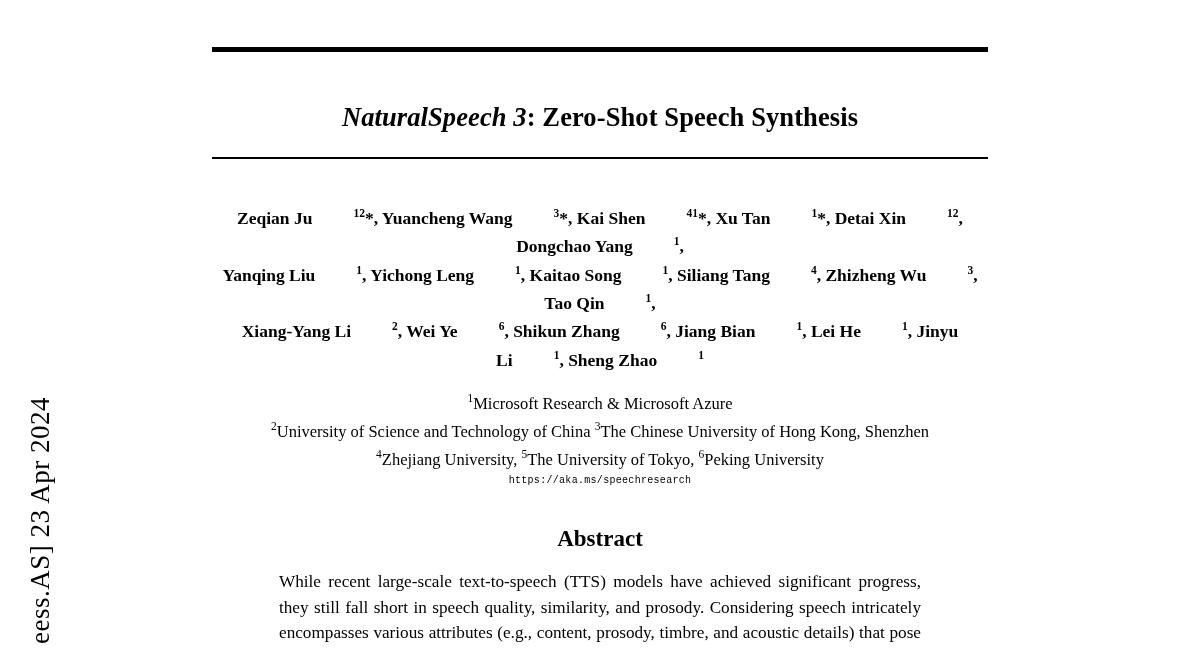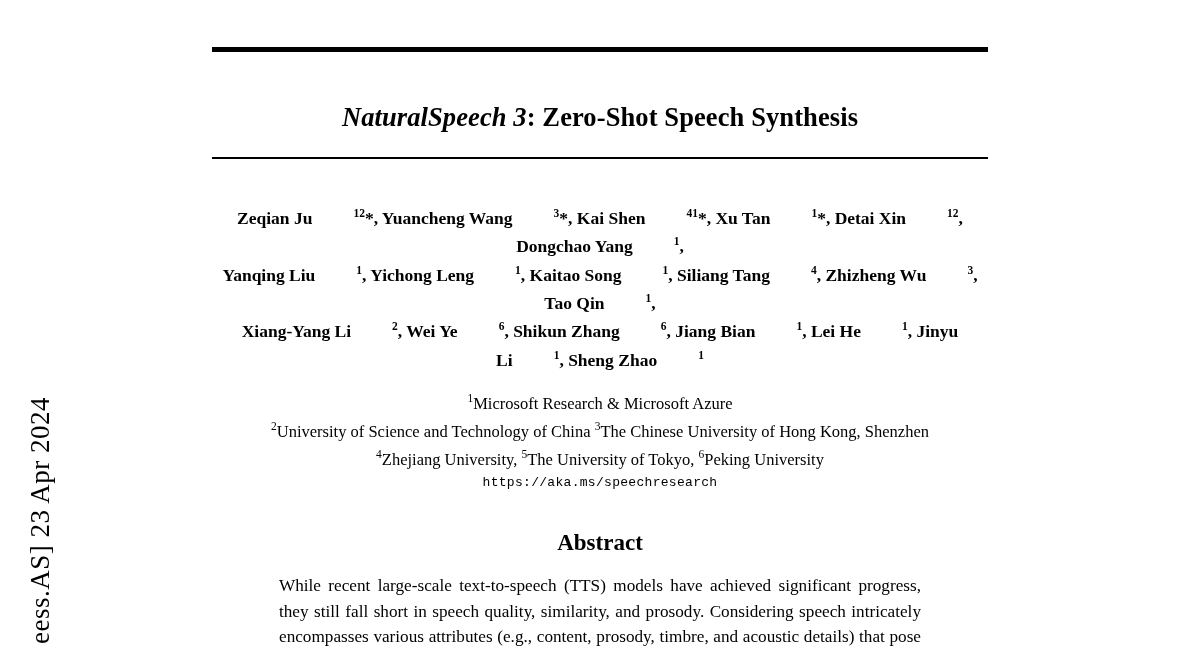--- a/index.html
+++ b/index.html
@@ -87,21 +87,21 @@
     font-size: 16.5px;
     line-height: 22.5px;
     font-weight: normal;
     margin-top: 15px;
   }
   .affil sup { font-size: 11.5px; vertical-align: super; }
 
   .url {
     text-align: center;
     font-family: "Liberation Mono", monospace;
-    font-size: 13px;
+    font-size: 10px;
     margin-top: 4px;
     letter-spacing: 0.3px;
   }
 
   .abstract-head {
     text-align: center;
     font-weight: bold;
     font-size: 23px;
     margin-top: 40px;
   }

